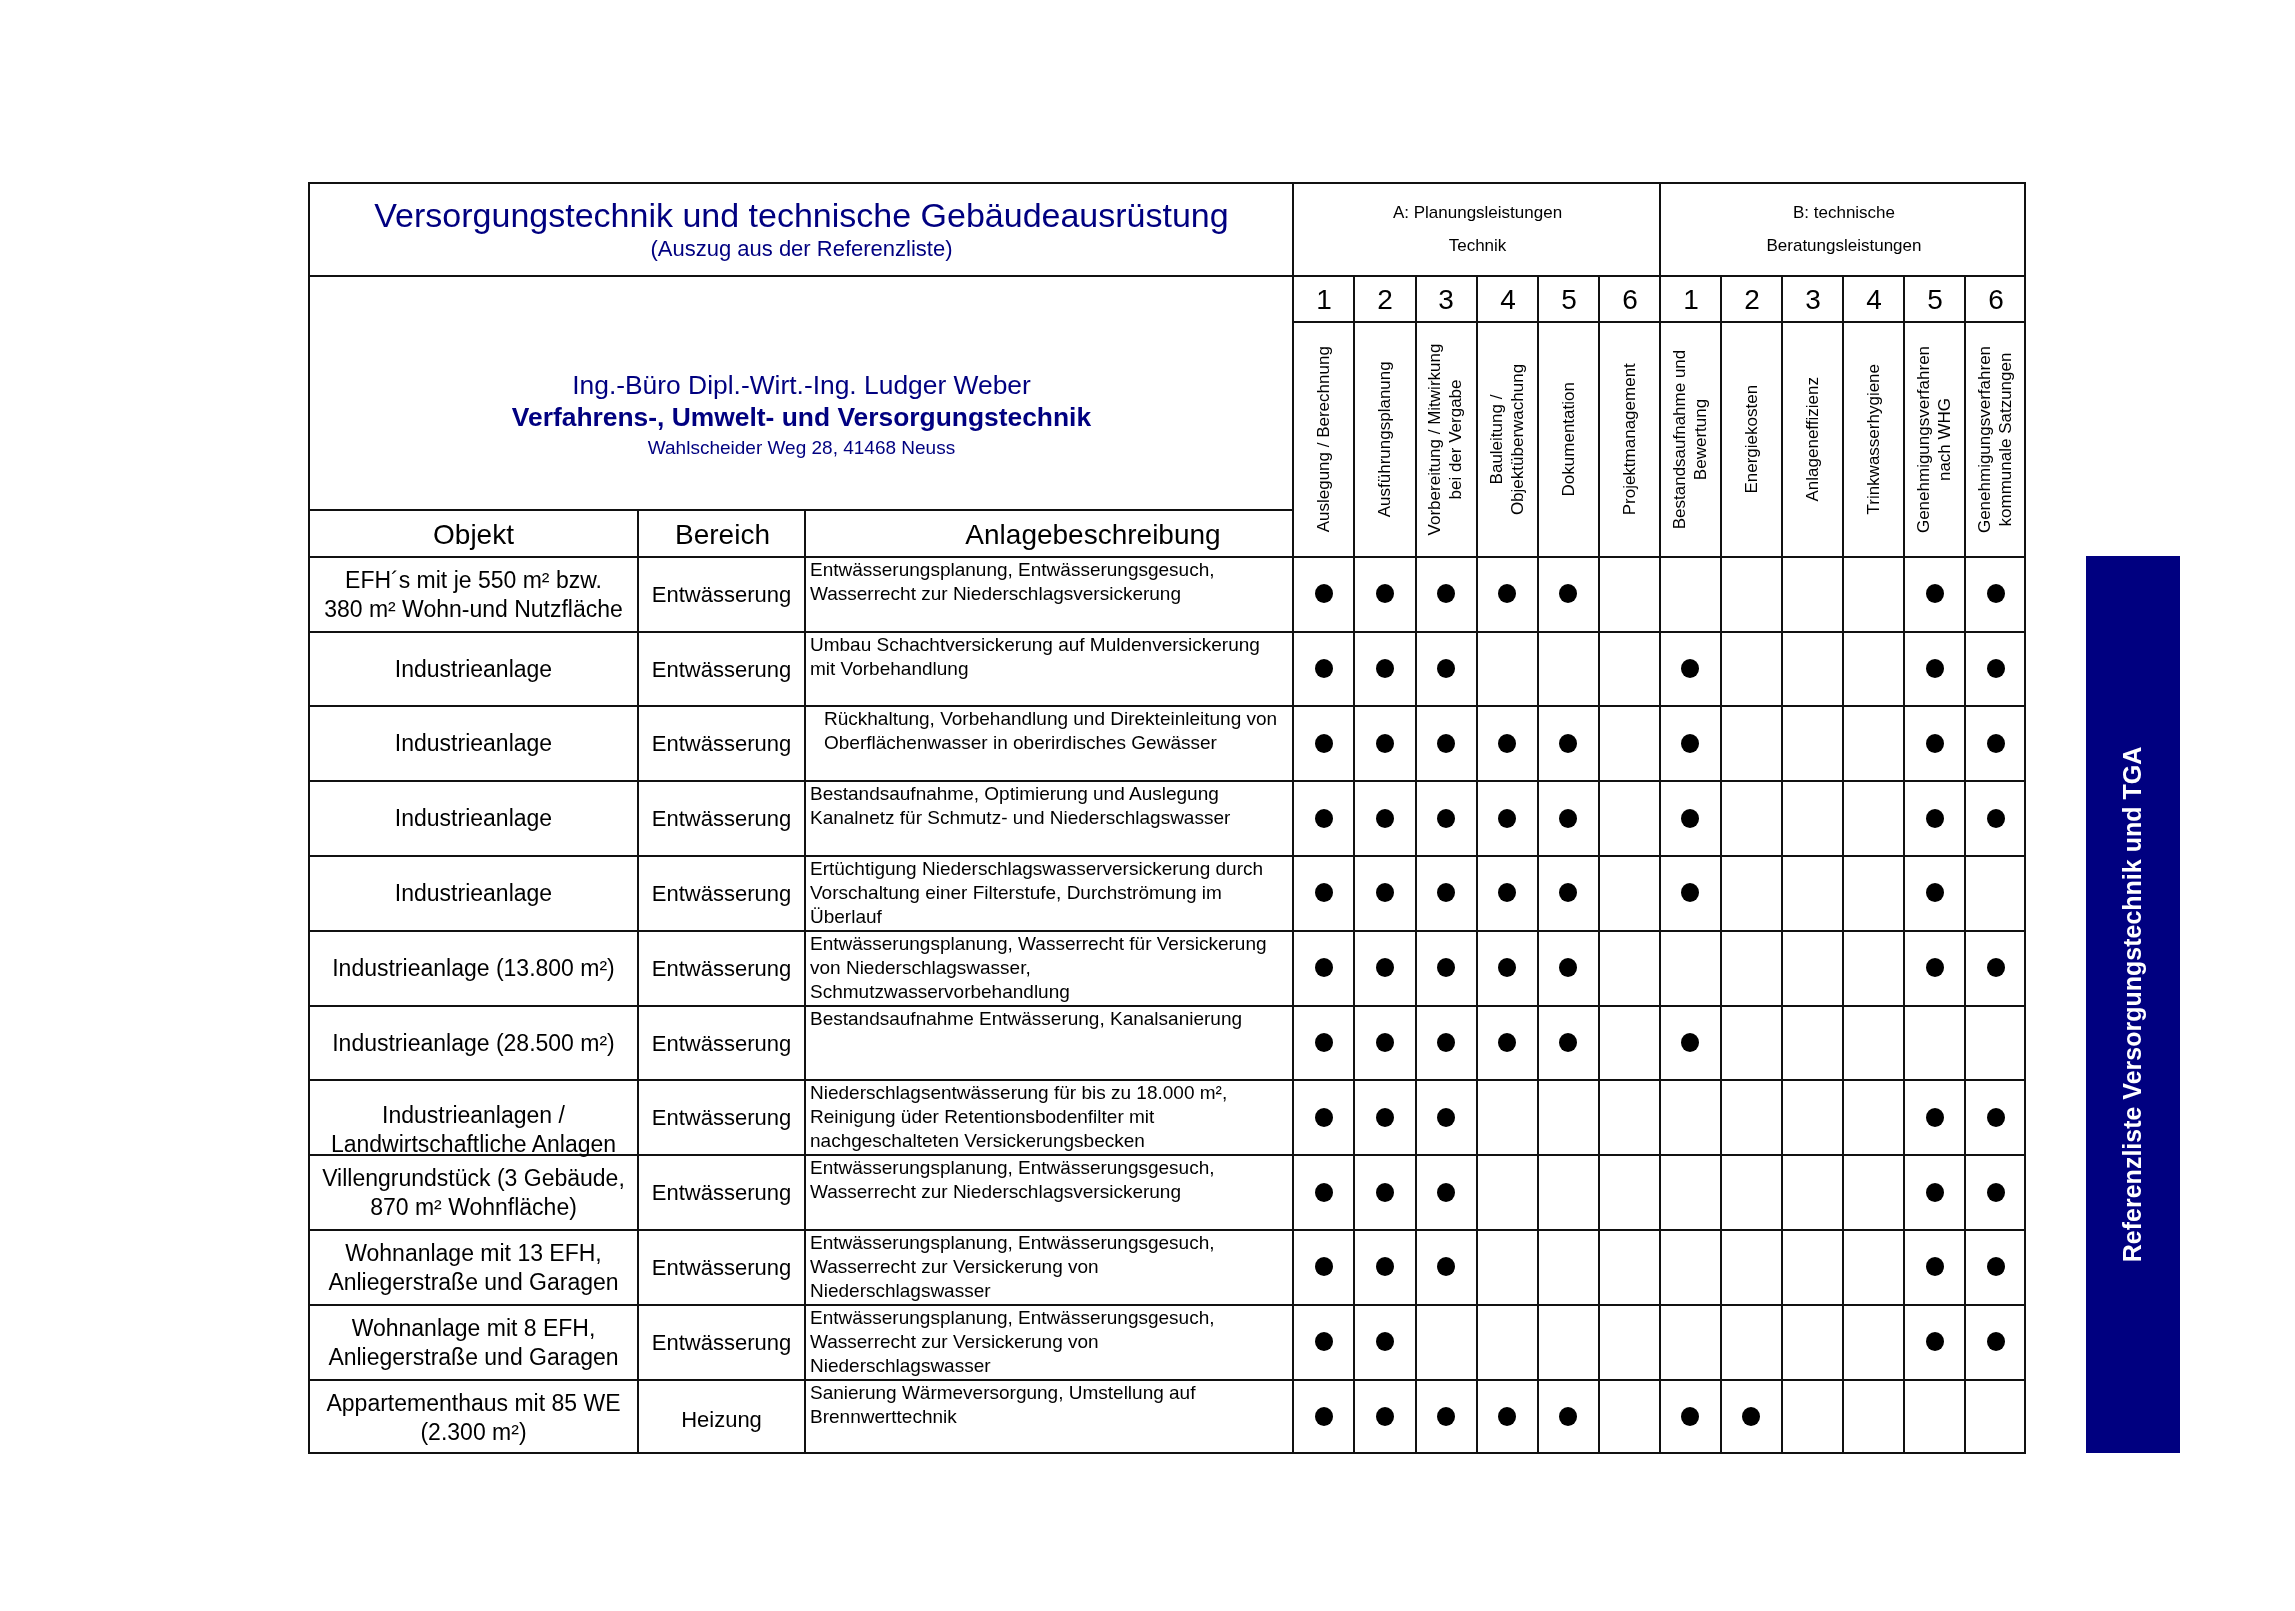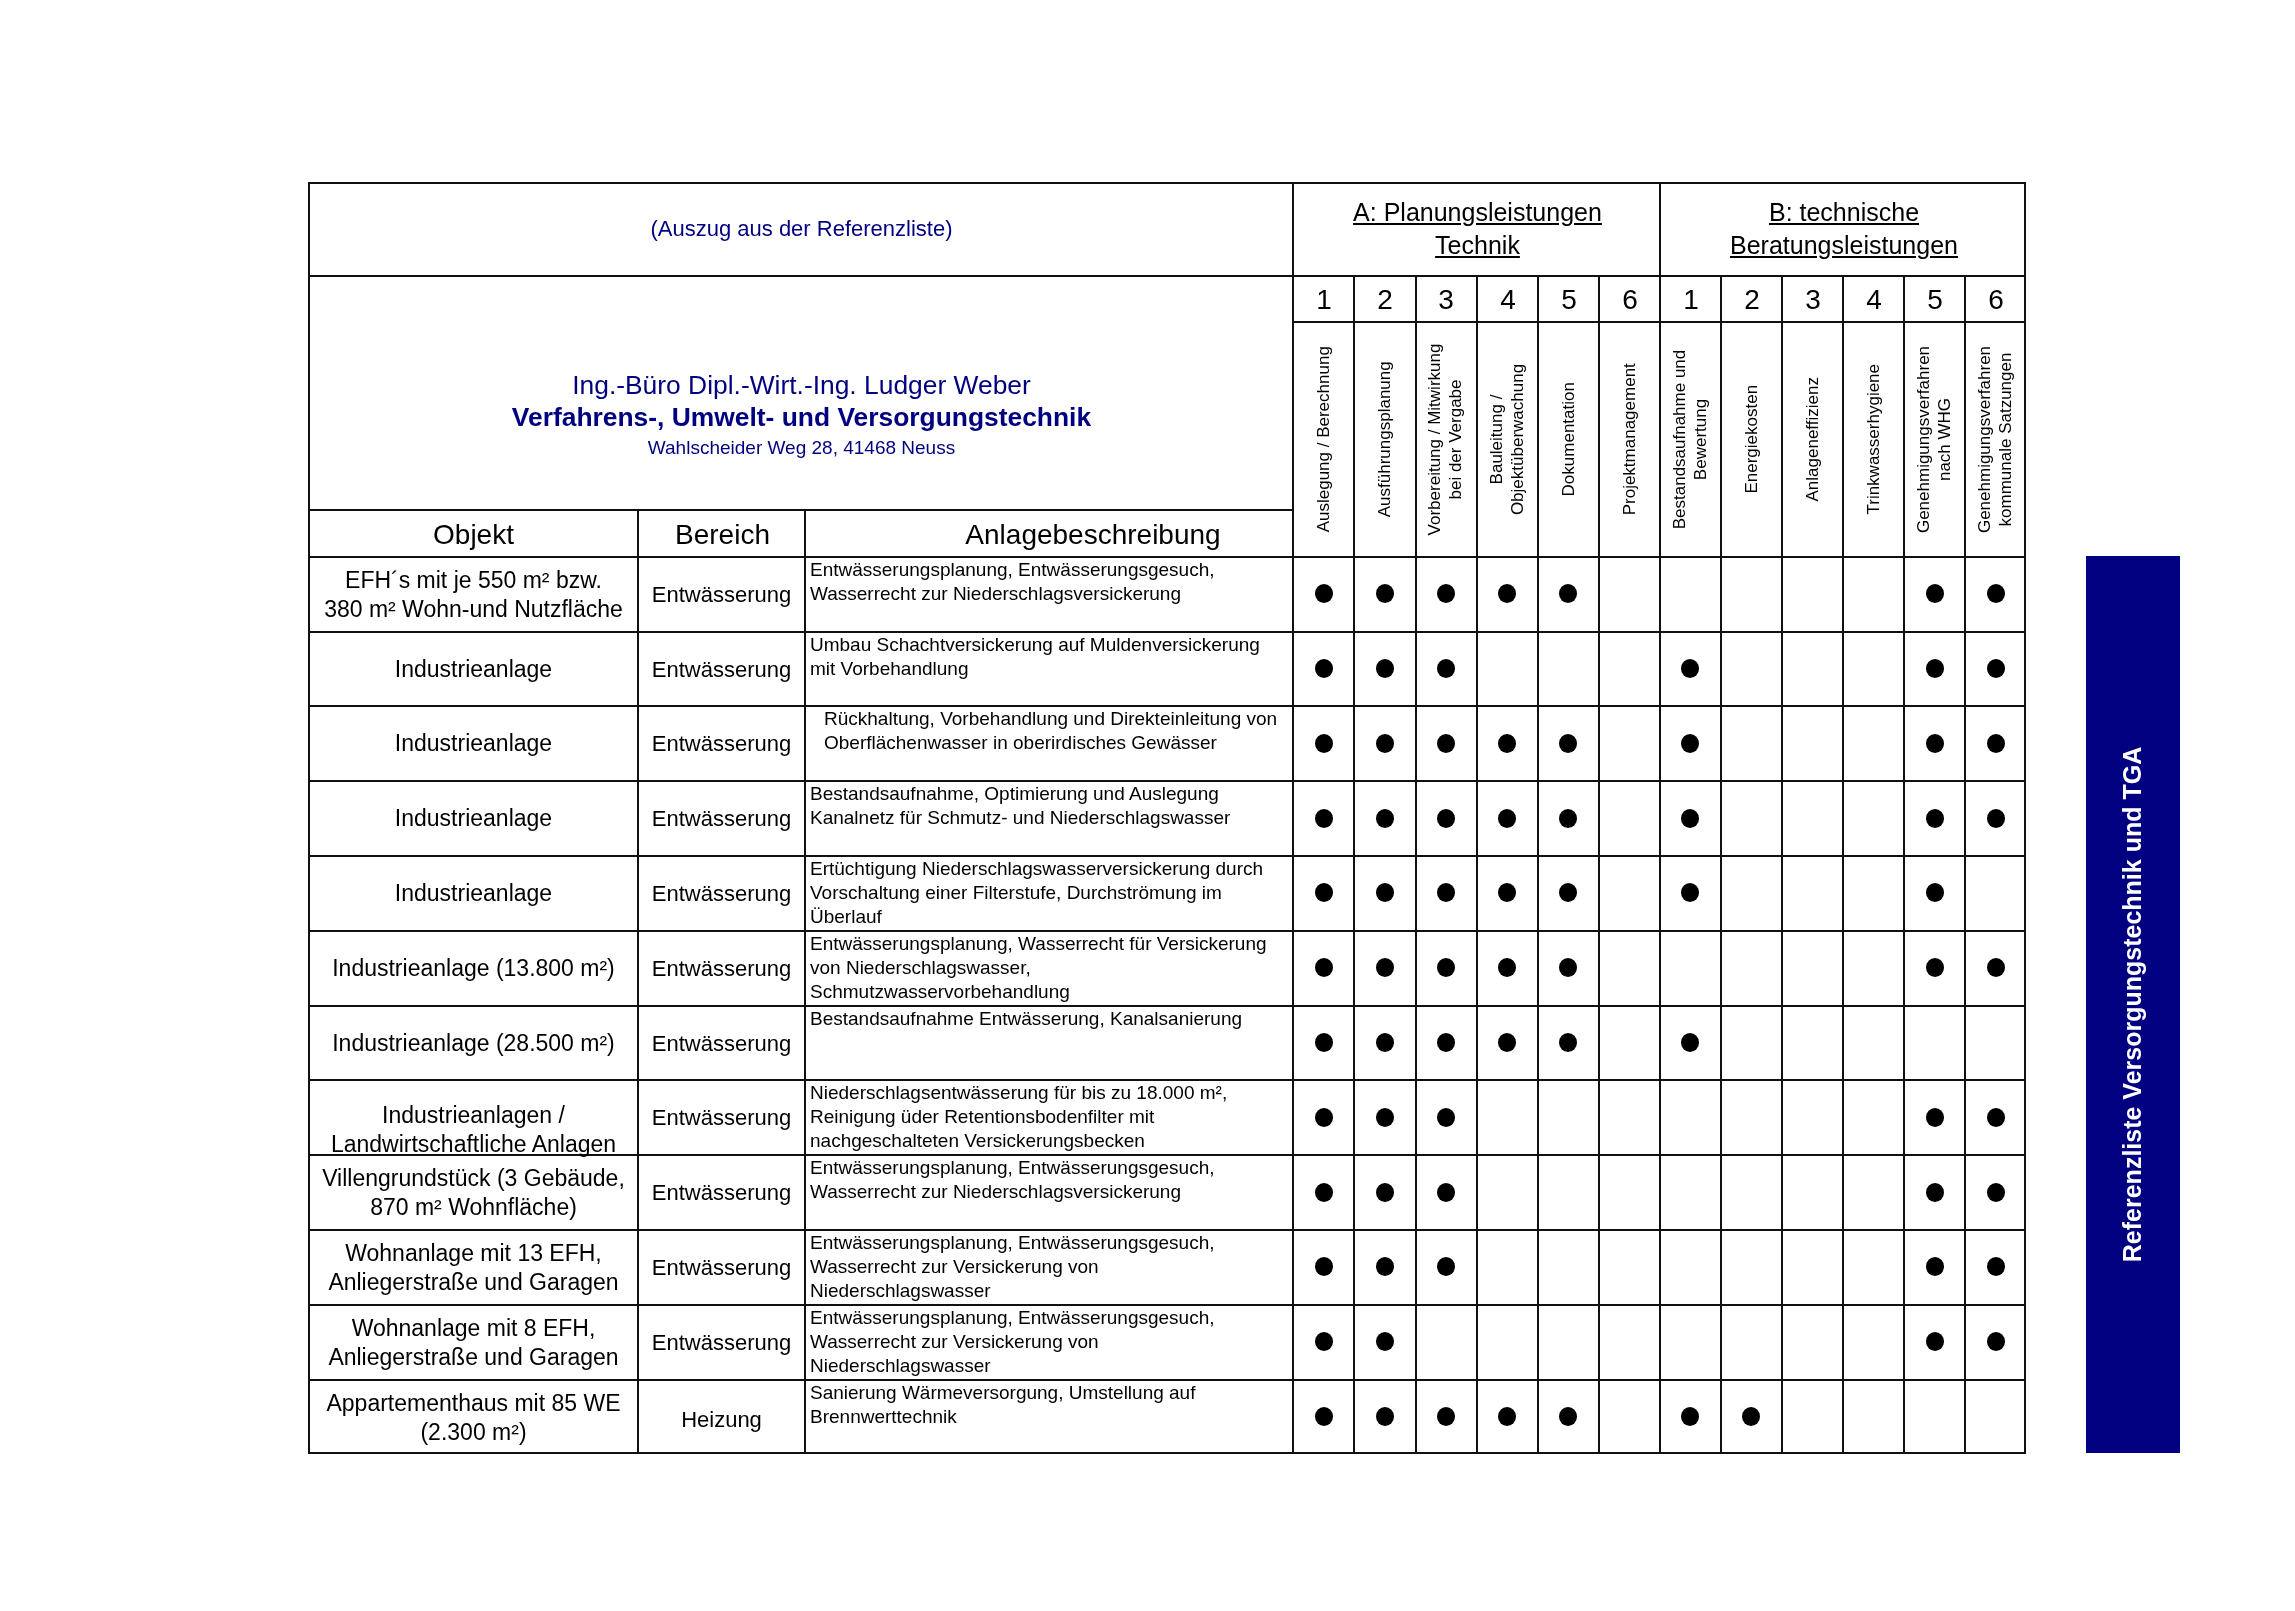--- a/index.html
+++ b/index.html
@@ -12,40 +12,41 @@
   .cell { position: absolute; display: flex; align-items: center; justify-content: center;
           text-align: center; box-sizing: border-box; }
   .navy { color: #000080; }
   .title-block { left: 310px; top: 183px; width: 983px; height: 92px; flex-direction: column; }
   .title-main { font-size: 34px; line-height: 41px; }
   .title-sub { font-size: 22px; line-height: 26.4px; }
   .company-block { left: 310px; top: 322px; width: 983px; height: 187px; flex-direction: column; }
   .company-name { font-size: 26.4px; line-height: 32px; }
   .company-dept { font-size: 26.4px; line-height: 32px; font-weight: bold; }
   .company-addr { font-size: 19px; line-height: 29px; }
-  .group-head { font-size: 25px; line-height: 33px; text-decoration: underline; }
+  .group-head { font-size: 17px; line-height: 33px; }
   .num { font-size: 28px; }
   .colhead { font-size: 28px; }
   .vert { position: absolute; display: flex; align-items: center; justify-content: center; }
   .vert span { display: block; transform: rotate(-90deg); white-space: nowrap; font-size: 17px;
                line-height: 20.5px; text-align: center; }
   .objekt { font-size: 23px; line-height: 29px; padding: 0 5.3px; }
   .bereich { font-size: 22px; }
   .desc { justify-content: flex-start; text-align: left; font-size: 19px; line-height: 24px; padding-left: 4px; }
   .dot { position: absolute; width: 18px; height: 19px; border-radius: 50%; background: #000; }
   .banner { left: 2086px; top: 556px; width: 94px; height: 897px; background: #000080;
             display: flex; align-items: center; justify-content: center; }
   .banner span { transform: rotate(-90deg); white-space: nowrap; color: #fff; font-weight: bold; font-size: 25px; }
 </style>
 </head>
 <body>
 
 <div class="abs frame"></div>
 
 <div class="cell title-block">
+  <div class="title-main navy">Versorgungstechnik und technische Gebäudeausrüstung</div>
   <div class="title-sub navy">(Auszug aus der Referenzliste)</div>
 </div>
 
 <div class="cell group-head" style="left:1295px;top:183px;width:365px;height:92px;flex-direction:column;">
   <div>A: Planungsleistungen</div>
   <div>Technik</div>
 </div>
 <div class="cell group-head" style="left:1662px;top:183px;width:364px;height:92px;flex-direction:column;">
   <div>B: technische</div>
   <div>Beratungsleistungen</div>

